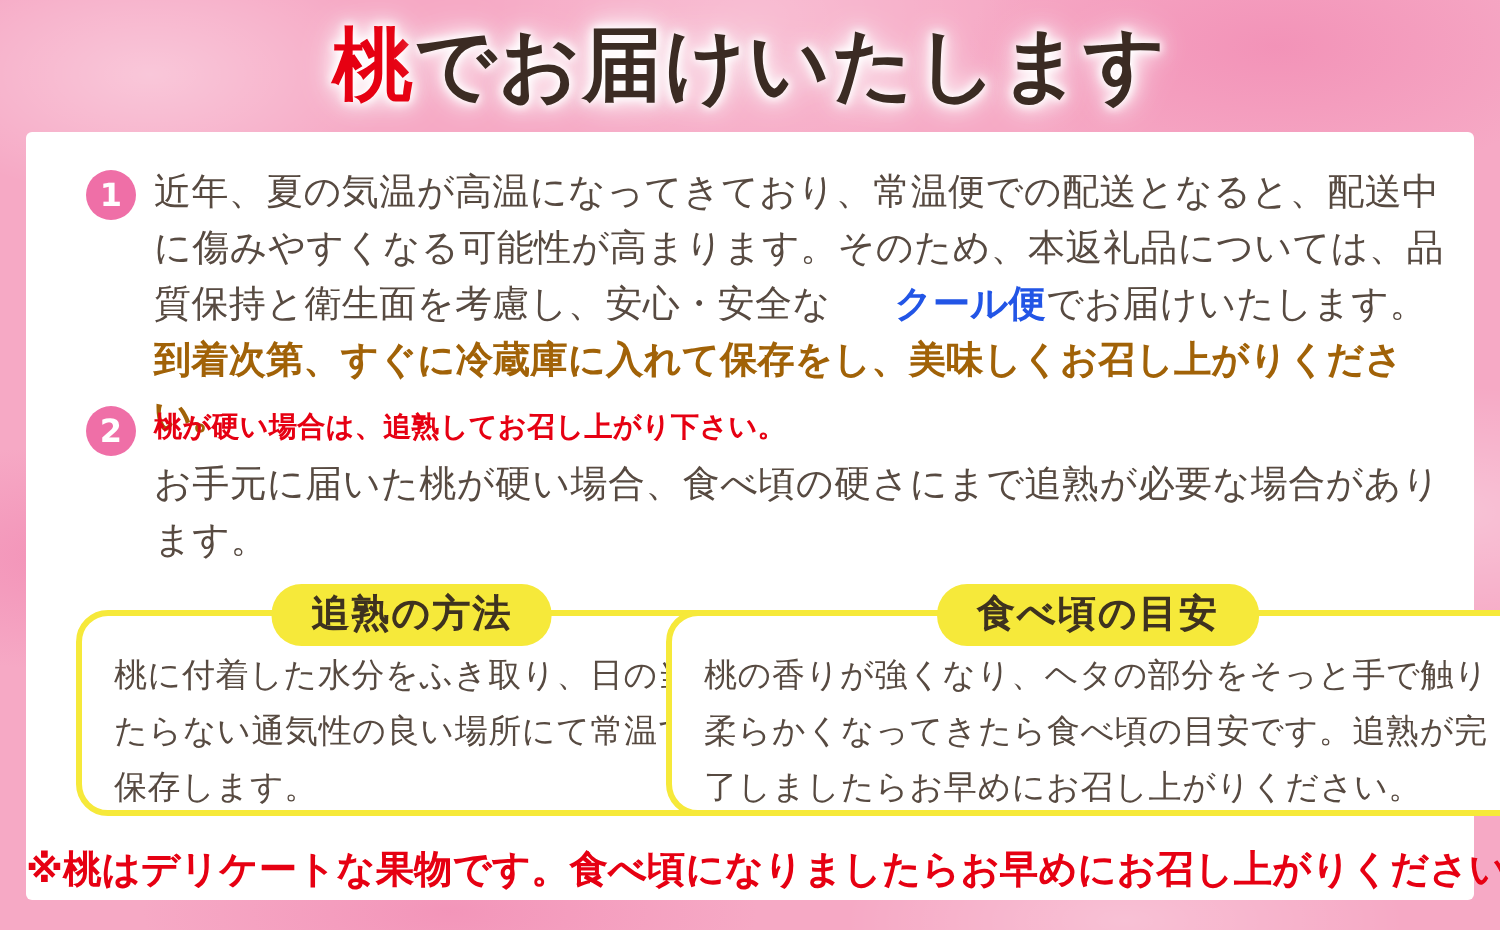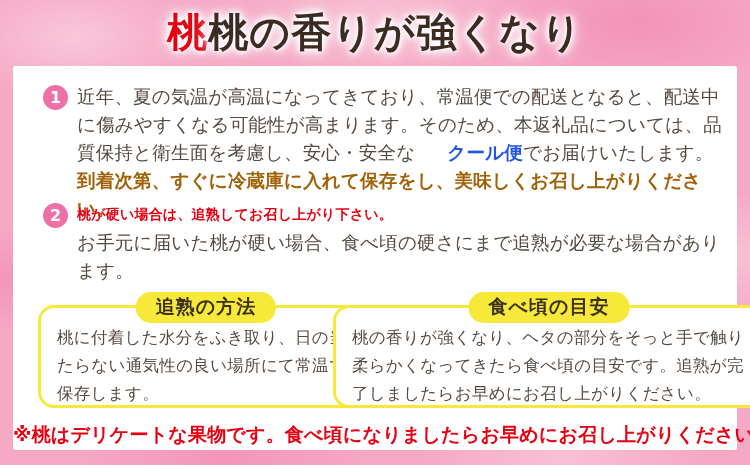--- a/index.html
+++ b/index.html
@@ -130,21 +130,21 @@
     white-space: nowrap;
   }
 </style>
 </head>
 <body>
 
 <div class="page">
 
   <div class="title">
     <span class="accent">桃</span>
-      <span>桃の香りが強くなり</span>
+      <span>でお届けいたします</span>
   </div>
 
   <div class="panel">
 
     <div class="num-badge badge1">1</div>
     <div class="body-text point1-text">
       <span>近年、夏の気温が高温になってきており、常温便での配送となると、配送中に傷みやすくなる可能性が高まります。そのため、本返礼品については、品質保持と衛生面を考慮し、安心・安全な</span><span class="blue-highlight">クール便</span><span>でお届けいたします。</span>
       <div class="red-emphasis">到着次第、すぐに冷蔵庫に入れて保存をし、美味しくお召し上がりください。</div>
     </div>
 

